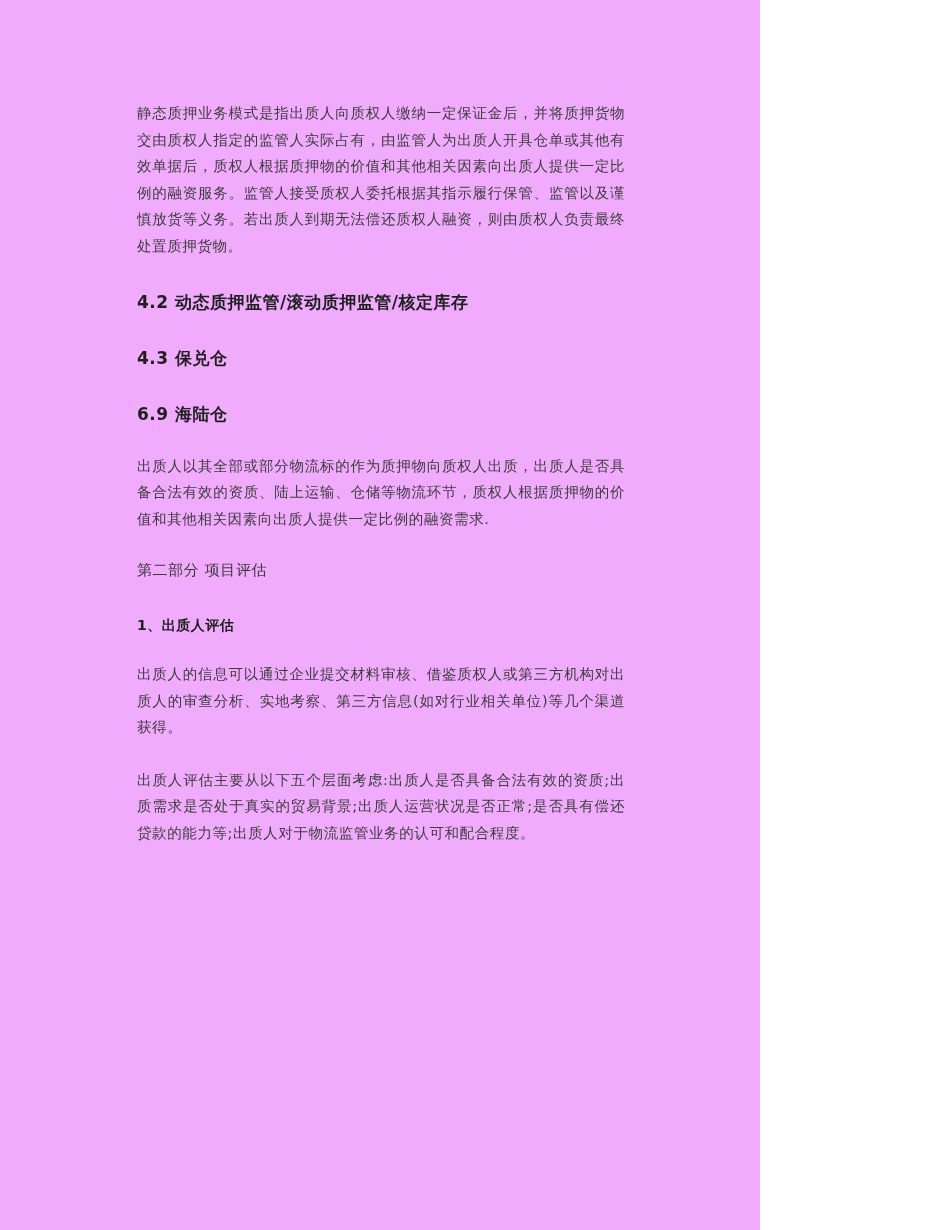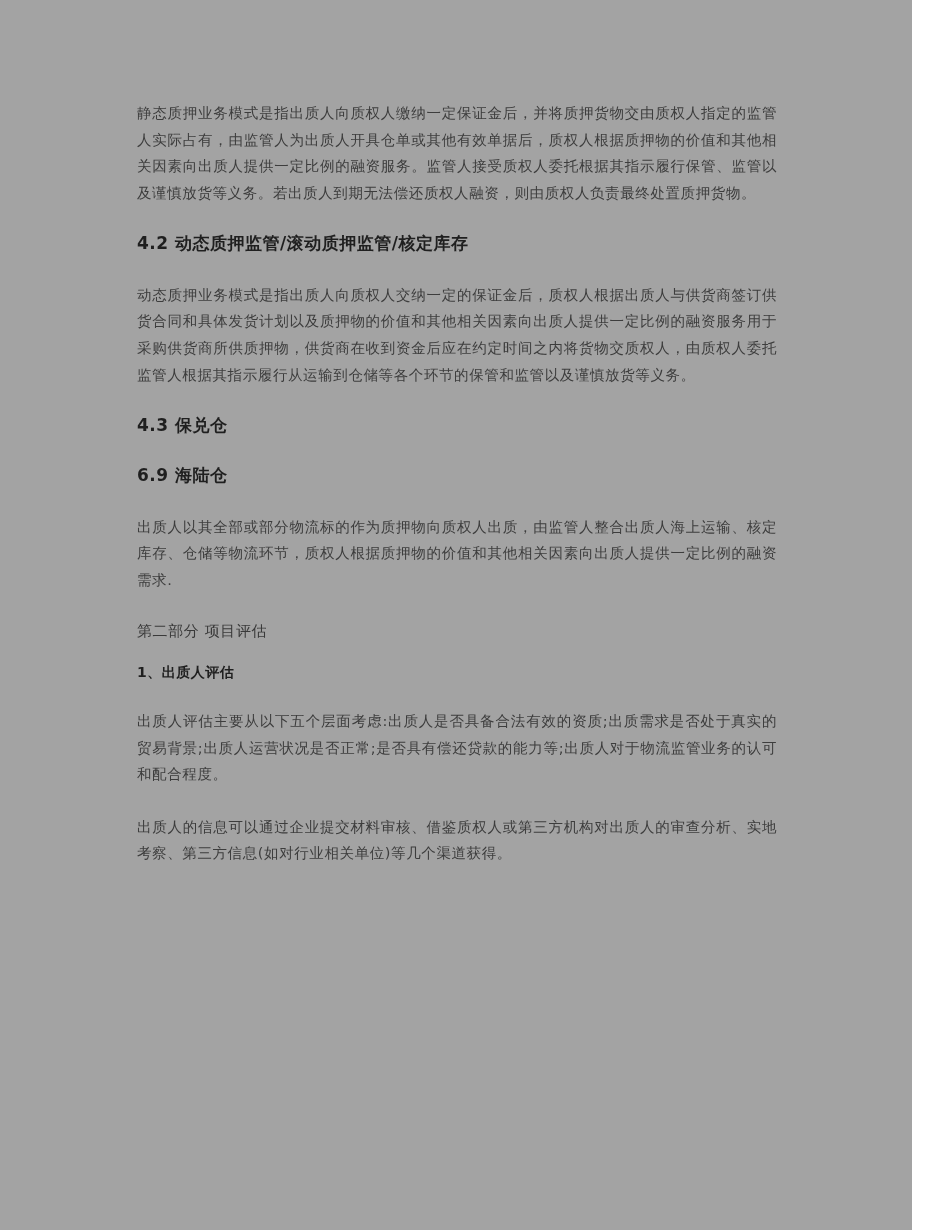--- a/index.html
+++ b/index.html
@@ -9,36 +9,36 @@
   }
   body {
     width: 950px;
     height: 1230px;
     font-family: "DejaVu Sans", "Liberation Sans", sans-serif;
     color: #3d3d3d;
     overflow: hidden;
   }
   .page {
     box-sizing: border-box;
-    width: 912px;
+    width: 760px;
     height: 1230px;
     padding: 100px 135px 40px 137px;
-    background: #a3a3a3;
+    background: #f0abfc;
   }
   .para {
     margin: 0 0 26px 0;
     font-size: 14.5px;
     line-height: 1.83;
     letter-spacing: 0.6px;
     text-align: justify;
     color: #3d3d3d;
     font-weight: 400;
   }
   .heading {
-    margin: 14px 0 26px 0;
+    margin: 32px 0 26px 0;
     font-size: 17px;
     line-height: 1.4;
     letter-spacing: 0.5px;
     color: #1f1f1f;
     font-weight: 700;
   }
   .heading.big {
     font-size: 14px;
   }
   .part-label {
@@ -55,33 +55,32 @@
 </style>
 </head>
 <body>
 
 <div class="page">
 
   <p class="para first-block">静态质押业务模式是指出质人向质权人缴纳一定保证金后，并将质押货物交由质权人指定的监管人实际占有，由监管人为出质人开具仓单或其他有效单据后，质权人根据质押物的价值和其他相关因素向出质人提供一定比例的融资服务。监管人接受质权人委托根据其指示履行保管、监管以及谨慎放货等义务。若出质人到期无法偿还质权人融资，则由质权人负责最终处置质押货物。</p>
 
   <h2 class="heading">4.2 动态质押监管/滚动质押监管/核定库存</h2>
 
-  <p class="para">动态质押业务模式是指出质人向质权人交纳一定的保证金后，质权人根据出质人与供货商签订供货合同和具体发货计划以及质押物的价值和其他相关因素向出质人提供一定比例的融资服务用于采购供货商所供质押物，供货商在收到资金后应在约定时间之内将货物交质权人，由质权人委托监管人根据其指示履行从运输到仓储等各个环节的保管和监管以及谨慎放货等义务。</p>
 
   <h2 class="heading">4.3 保兑仓</h2>
 
 
   <h2 class="heading">6.9 海陆仓</h2>
 
-  <p class="para">出质人以其全部或部分物流标的作为质押物向质权人出质，由监管人整合出质人海上运输、核定库存、仓储等物流环节，质权人根据质押物的价值和其他相关因素向出质人提供一定比例的融资需求.</p>
+  <p class="para">出质人以其全部或部分物流标的作为质押物向质权人出质，出质人是否具备合法有效的资质、陆上运输、仓储等物流环节，质权人根据质押物的价值和其他相关因素向出质人提供一定比例的融资需求.</p>
 
 
 
   <p class="part-label">第二部分 项目评估</p>
 
   <h2 class="heading big">1、出质人评估</h2>
 
+  <p class="para">出质人的信息可以通过企业提交材料审核、借鉴质权人或第三方机构对出质人的审查分析、实地考察、第三方信息(如对行业相关单位)等几个渠道获得。</p>
+
   <p class="para">出质人评估主要从以下五个层面考虑:出质人是否具备合法有效的资质;出质需求是否处于真实的贸易背景;出质人运营状况是否正常;是否具有偿还贷款的能力等;出质人对于物流监管业务的认可和配合程度。</p>
-
-  <p class="para">出质人的信息可以通过企业提交材料审核、借鉴质权人或第三方机构对出质人的审查分析、实地考察、第三方信息(如对行业相关单位)等几个渠道获得。</p>
 
 
 </div>
 
 </body></html>

